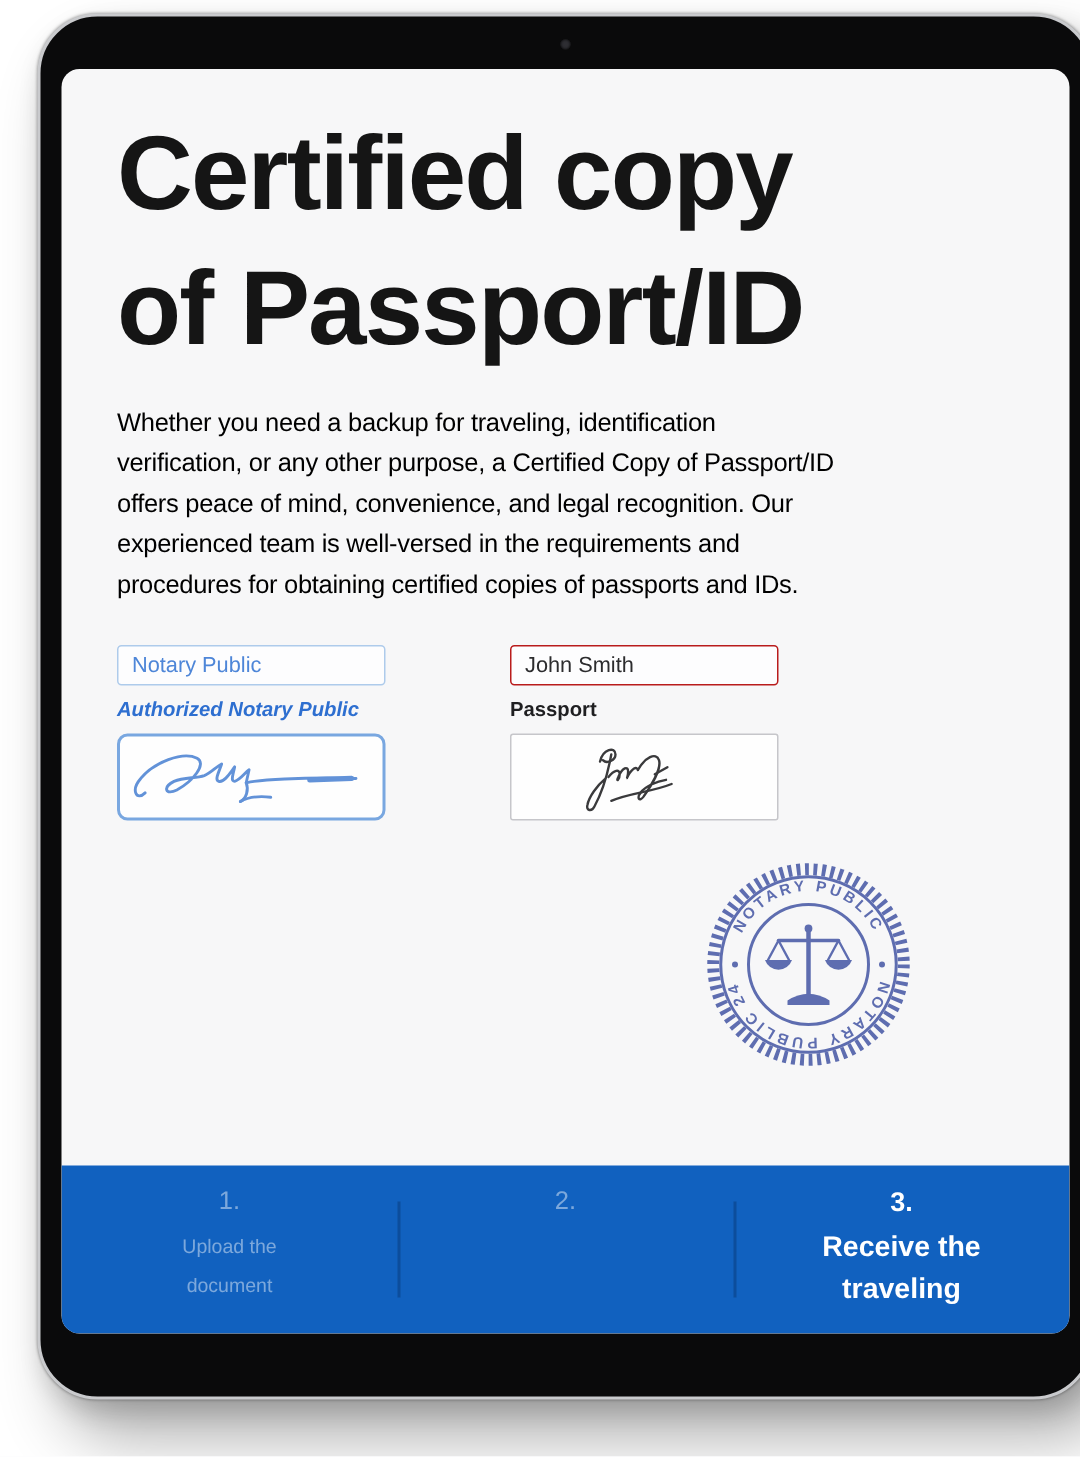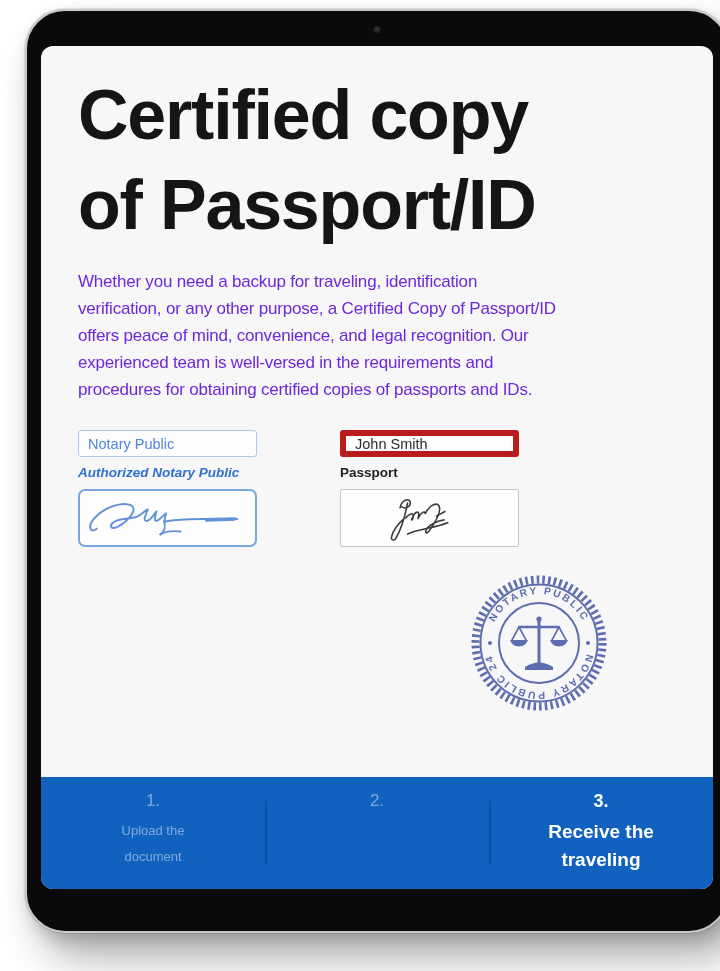--- a/index.html
+++ b/index.html
@@ -25,31 +25,31 @@
   }
 
   
   .title {
     position:absolute; left:37px; top:24px; width:545px;
     font-size:70px; line-height:90px; font-weight:bold; color:#151515;
     letter-spacing:-1.2px; white-space:pre-line;
   }
   .description {
     position:absolute; left:37px; top:222px; width:586px;
-    font-size:17px; line-height:27px; color:#6d28d9; letter-spacing:-0.2px;
+    font-size:17px; line-height:27px; color:#000000; letter-spacing:-0.2px;
     white-space:pre-line;
   }
 
   .name-field {
     position:absolute; top:384px; width:179px; height:27px;
     background:#fdfdfe; display:flex; align-items:center; padding:0 9px;
     font-size:14.5px; border-radius:3px;
   }
   .name-field--notary { left:37px; border:1px solid #aecbeb; color:#4e86d8; }
-  .name-field--customer { left:299px; border:6px solid #b91c1c; color:#2c2c2e; }
+  .name-field--customer { left:299px; border:1px solid #b91c1c; color:#2c2c2e; }
 
   .role-label { position:absolute; top:419px; font-size:13.5px; font-weight:bold; }
   .role-label--notary { left:37px; color:#2e6fd0; font-style:italic; }
   .role-label--customer { left:299px; color:#1f1f21; }
 
   .sig-box {
     position:absolute; top:443px; width:179px; height:58px; background:#fefefe;
     display:flex; align-items:center; justify-content:center; overflow:hidden;
   }
   .sig-box--notary { left:37px; border:2px solid #79a7e0; border-radius:7px; }

